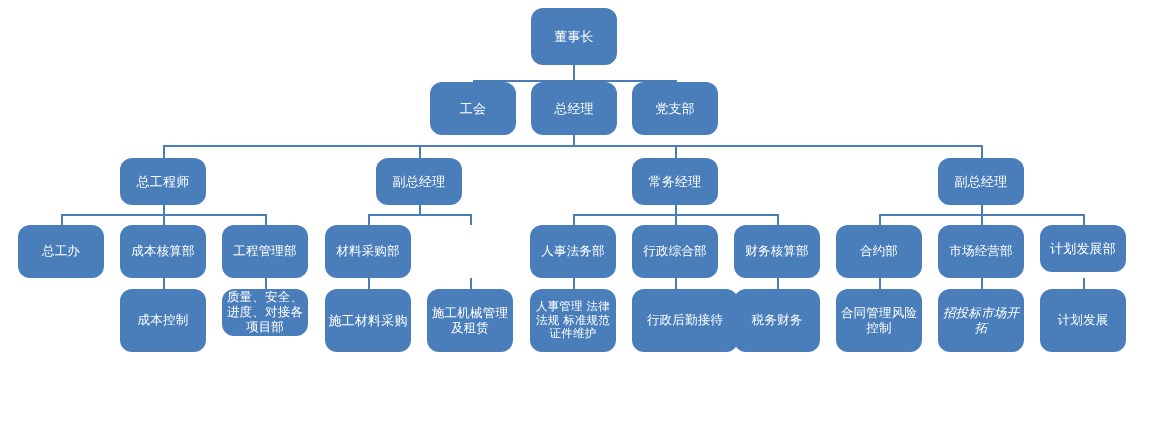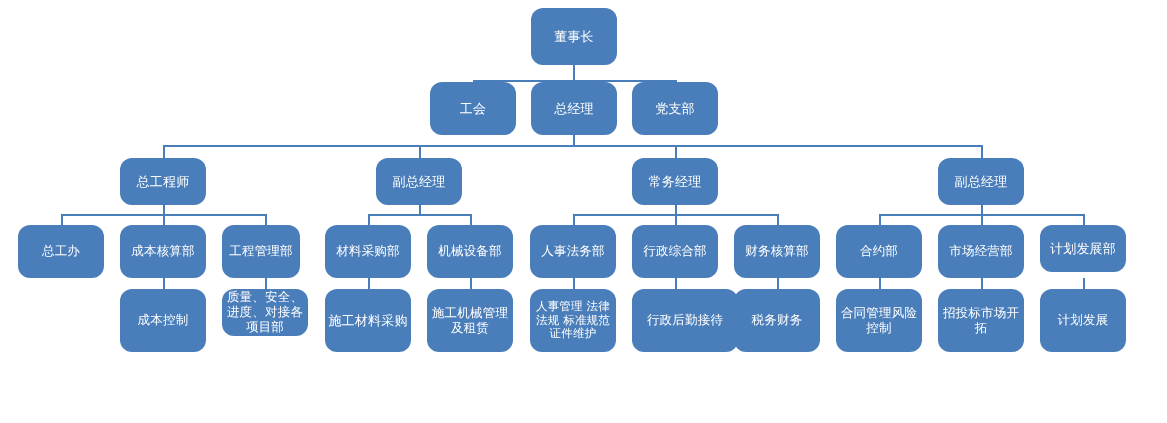--- a/index.html
+++ b/index.html
@@ -110,28 +110,25 @@
   <div class="node" style="left:938px;top:158px;width:86px;height:47px;font-size:13px;">
     <span>副总经理</span>
   </div>
 
   <div class="node" style="left:18px;top:225px;width:86px;height:53px;font-size:12.5px;">
     <span>总工办</span>
   </div>
   <div class="node" style="left:120px;top:225px;width:86px;height:53px;font-size:12.5px;">
     <span>成本核算部</span>
   </div>
-  <div class="node" style="left:222px;top:225px;width:78px;height:53px;font-size:12.5px;">
+  <div class="node" style="left:222px;top:225px;width:86px;height:53px;font-size:12.5px;">
     <span>工程管理部</span>
   </div>
   <div class="node" style="left:325px;top:225px;width:86px;height:53px;font-size:12.5px;">
     <span>材料采购部</span>
-  </div>
-  <div class="node" style="left:427px;top:225px;width:86px;height:53px;font-size:12.5px;">
-    <span>机械设备部</span>
   </div>
   <div class="node" style="left:632px;top:225px;width:86px;height:53px;font-size:12.5px;">
     <span>行政综合部</span>
   </div>
   <div class="node" style="left:530px;top:225px;width:86px;height:53px;font-size:12.5px;">
     <span>人事法务部</span>
   </div>
   <div class="node" style="left:734px;top:225px;width:86px;height:53px;font-size:12.5px;">
     <span>财务核算部</span>
   </div>
@@ -162,20 +159,20 @@
   </div>
   <div class="node" style="left:632px;top:289px;width:106px;height:63px;font-size:12.5px;">
     <span>行政后勤接待</span>
   </div>
   <div class="node" style="left:734px;top:289px;width:86px;height:63px;font-size:12.5px;">
     <span>税务财务</span>
   </div>
   <div class="node" style="left:836px;top:289px;width:86px;height:63px;font-size:12.5px;">
     <span>合同管理风险控制</span>
   </div>
-  <div class="node" style="left:938px;top:289px;width:86px;height:63px;font-size:12.5px;">
+  <div class="node" style="left:938px;top:289px;width:86px;height:63px;font-size:12.5px;font-style:italic;">
     <span>招投标市场开拓</span>
   </div>
   <div class="node" style="left:1040px;top:289px;width:86px;height:63px;font-size:12.5px;">
     <span>计划发展</span>
   </div>
 
 </div>
 
 </body></html>

